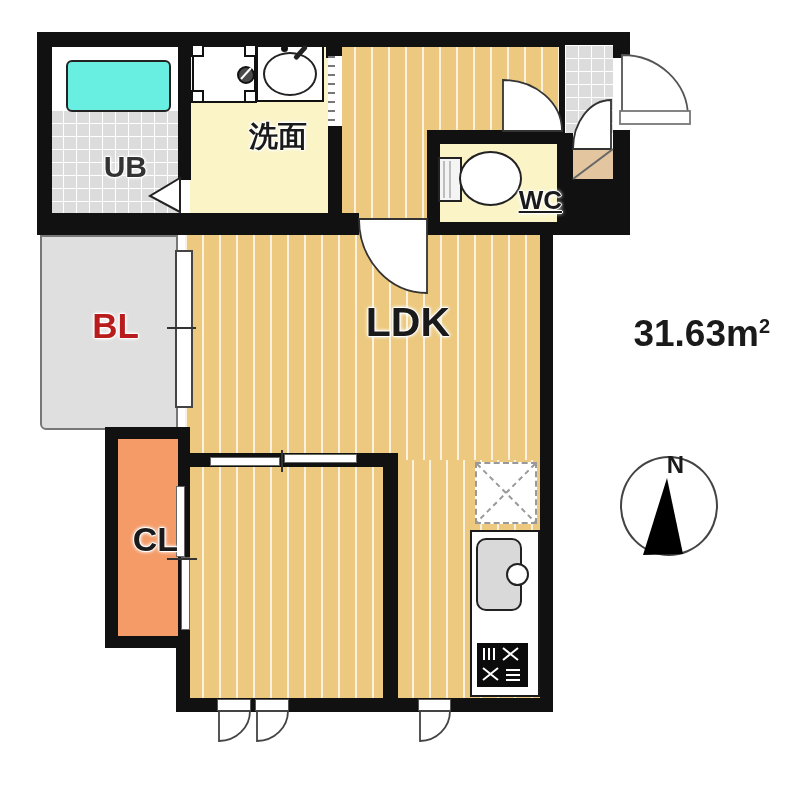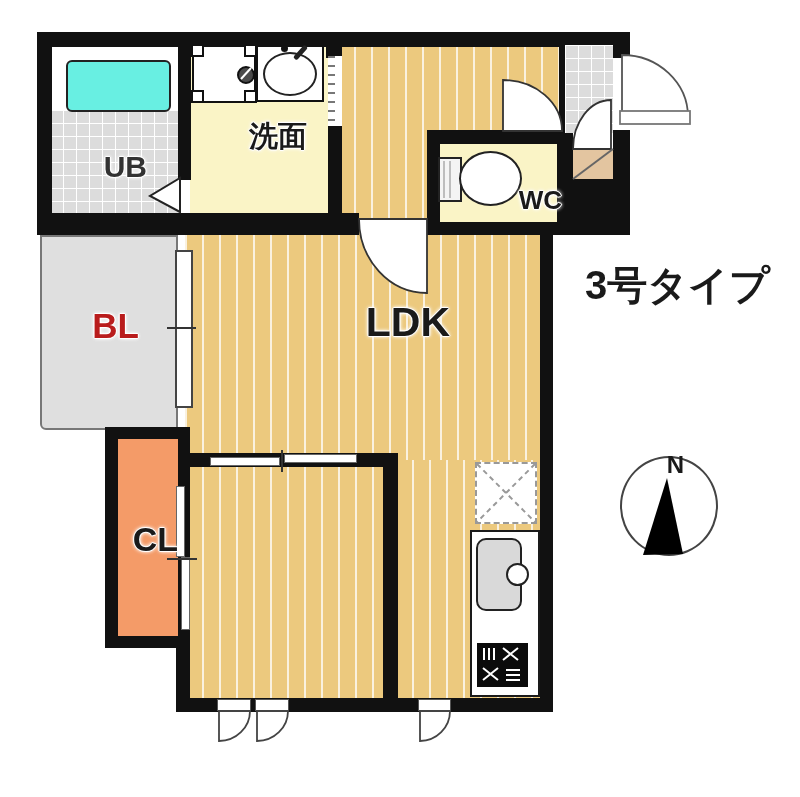--- a/index.html
+++ b/index.html
@@ -134,20 +134,22 @@
     <path d="M444,161 v37 M450,161 v37" stroke="#aaa" stroke-width="1.5" fill="none"></path>
     <line x1="241" y1="79" x2="251" y2="68" stroke="#fff" stroke-width="2"></line>
 
     <polygon points="667,478 643,555 683,554" fill="#000"></polygon>
   </svg>
 
   <div class="lbl" style="left:87px;top:150px;width:60px;font-size:30px;color:#333;">UB</div>
   <div class="lbl" style="left:195px;top:120px;width:112px;font-size:29px;">
     <div>洗面</div>
   </div>
-  <div class="lbl" style="left:506px;top:186px;width:56px;font-size:26px;font-weight:700;">WC</div>
+  <div class="lbl" style="left:506px;top:186px;width:56px;font-size:26px;font-weight:700;text-decoration:underline;">WC</div>
   <div class="lbl" style="left:320px;top:300px;width:130px;font-size:41px;">LDK</div>
-  <div class="lbl" style="left:550px;top:263px;width:220px;font-size:40px;">3号タイプ</div>
+  <div class="lbl" style="left:550px;top:313px;width:220px;font-size:37px;">
+    <span>31.63m</span><sup style="font-size:20px;">2</sup>
+  </div>
   <div class="lbl" style="left:79px;top:306px;width:60px;font-size:35px;color:#b91c1c;">BL</div>
   <div class="lbl" style="left:118px;top:520px;width:60px;font-size:34px;">CL</div>
   <div class="lbl" style="left:654px;top:452px;width:30px;font-size:24px;font-weight:700;text-shadow:none;">N</div>
 
 </div>
 
 </body></html>

